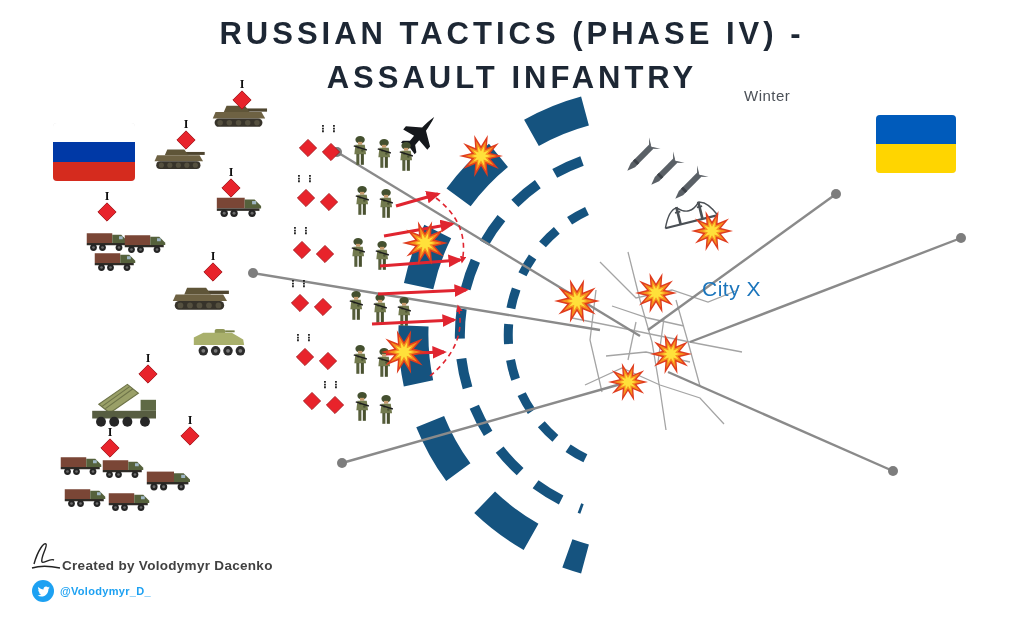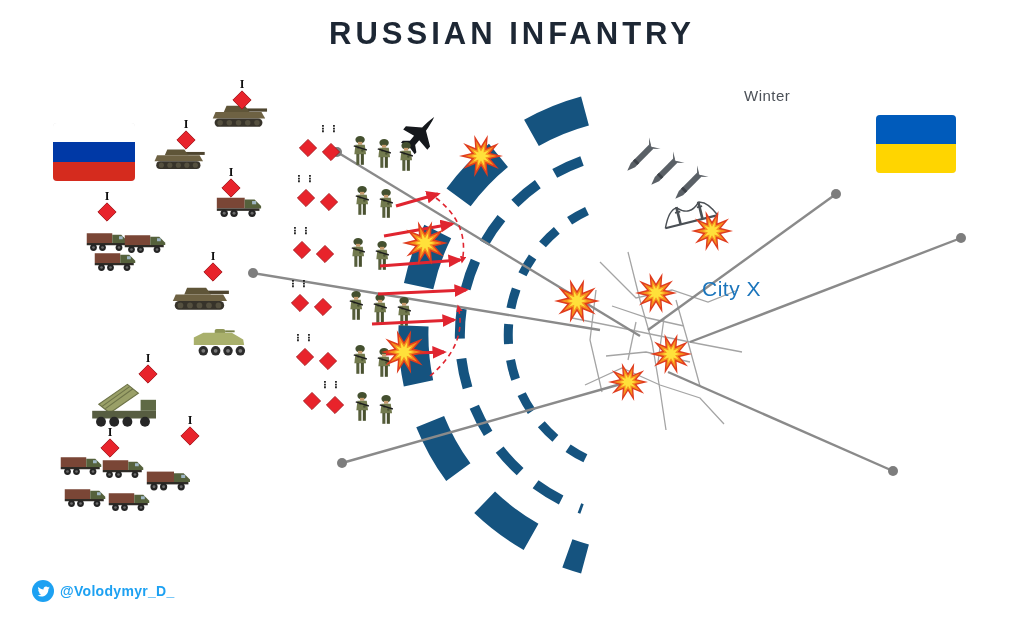--- a/index.html
+++ b/index.html
@@ -9,21 +9,21 @@
                color:#1d2734;font-weight:800;font-size:31px;letter-spacing:4px;line-height:44px;}
   .season{position:absolute;left:744px;top:87px;font-size:15px;font-weight:400;color:#4c5158;letter-spacing:0.5px;}
   .city-label{position:absolute;left:702px;top:277px;font-size:21px;font-weight:400;color:#1b75bc;letter-spacing:0.5px;}
   .flag{position:absolute;border-radius:4px;overflow:hidden;box-shadow:0 0 0 1px #e2e2e2 inset;}
   .flag .stripe{width:100%;}
   .flag-ru{left:53px;top:123px;width:82px;height:58px;}
   .flag-ua{left:876px;top:115px;width:80px;height:58px;}
   .credit-row{position:absolute;left:28px;top:538px;width:300px;height:40px;}
   .credit-text{position:absolute;left:34px;top:20px;font-size:13.5px;font-weight:600;color:#414141;letter-spacing:0.3px;}
   .twitter-row{position:absolute;left:32px;top:579px;height:24px;display:flex;align-items:center;gap:6px;}
-  .twitter-handle{font-size:14px;font-weight:700;color:#1da1f2;letter-spacing:0.3px;}
+  .twitter-handle{font-size:11px;font-weight:700;color:#1da1f2;letter-spacing:0.3px;}
   svg text.unit-i{font:700 12px "Liberation Serif",serif;fill:#101010;}
   svg text.dots{font:700 10px "DejaVu Sans",sans-serif;fill:#141414;letter-spacing:1px;}
   .scene{position:absolute;left:0;top:0;}
 </style>
 </head>
 <body>
 
 <div class="canvas">
 
   <svg class="scene" width="1024" height="641" viewBox="0 0 1024 641">
@@ -259,37 +259,44 @@
       <use href="#d-explosion" transform="translate(404,352) scale(1.15)"></use>
       <use href="#d-explosion" transform="translate(712,231) scale(1.05)"></use>
       <use href="#d-explosion" transform="translate(577,301) scale(1.15)"></use>
       <use href="#d-explosion" transform="translate(656,293) scale(1.05)"></use>
       <use href="#d-explosion" transform="translate(671,354) scale(1.05)"></use>
       <use href="#d-explosion" transform="translate(628,382) scale(1.0)"></use>
     </g>
   </svg>
 
   <div class="title-block">
-    <div>RUSSIAN INFANTRY</div>
+    <div>RUSSIAN TACTICS (PHASE IV) -</div>
+    <div>ASSAULT INFANTRY</div>
   </div>
 
   <div class="season">Winter</div>
 
   <div class="city-label">City X</div>
 
   <div class="flag flag-ru">
     <div class="stripe" style="height:33.4%;background:#ffffff;"></div>
     <div class="stripe" style="height:33.3%;background:#0039a6;"></div>
     <div class="stripe" style="height:33.3%;background:#d52b1e;"></div>
   </div>
   <div class="flag flag-ua">
     <div class="stripe" style="height:50%;background:#005bbb;"></div>
     <div class="stripe" style="height:50%;background:#ffd500;"></div>
   </div>
 
+  <div class="credit-row">
+    <svg width="34" height="36" viewBox="0 0 34 36" style="position:absolute;left:0;top:0;">
+      <path d="M6,26 C10,12 16,4 18,6 C20,8 12,20 14,24 C15,26 22,20 26,22 M4,30 C14,27 22,28 32,30" fill="none" stroke="#222222" stroke-width="1.4"></path>
+    </svg>
+    <span class="credit-text">Created by Volodymyr Dacenko</span>
+  </div>
 
   <div class="twitter-row">
     <svg width="22" height="22" viewBox="0 0 22 22">
       <circle cx="11" cy="11" r="11" fill="#1da1f2"></circle>
       <path fill="#ffffff" d="M17.8,7.6c-0.4,0.2-0.9,0.3-1.4,0.4c0.5-0.3,0.9-0.8,1-1.4c-0.5,0.3-1,0.5-1.6,0.6
         C15.4,6.7,14.7,6.4,14,6.4c-1.4,0-2.5,1.1-2.5,2.5c0,0.2,0,0.4,0.1,0.6C9.5,9.4,7.7,8.4,6.4,6.9
         C6.2,7.3,6.1,7.7,6.1,8.2c0,0.9,0.4,1.6,1.1,2.1c-0.4,0-0.8-0.1-1.1-0.3v0c0,1.2,0.9,2.2,2,2.5
         c-0.2,0.1-0.4,0.1-0.7,0.1c-0.2,0-0.3,0-0.5,0c0.3,1,1.2,1.7,2.3,1.7c-0.9,0.7-1.9,1.1-3.1,1.1
         c-0.2,0-0.4,0-0.6,0c1.1,0.7,2.4,1.1,3.8,1.1c4.6,0,7.1-3.8,7.1-7.1c0-0.1,0-0.2,0-0.3
         C17,8.6,17.4,8.1,17.8,7.6z"></path>

